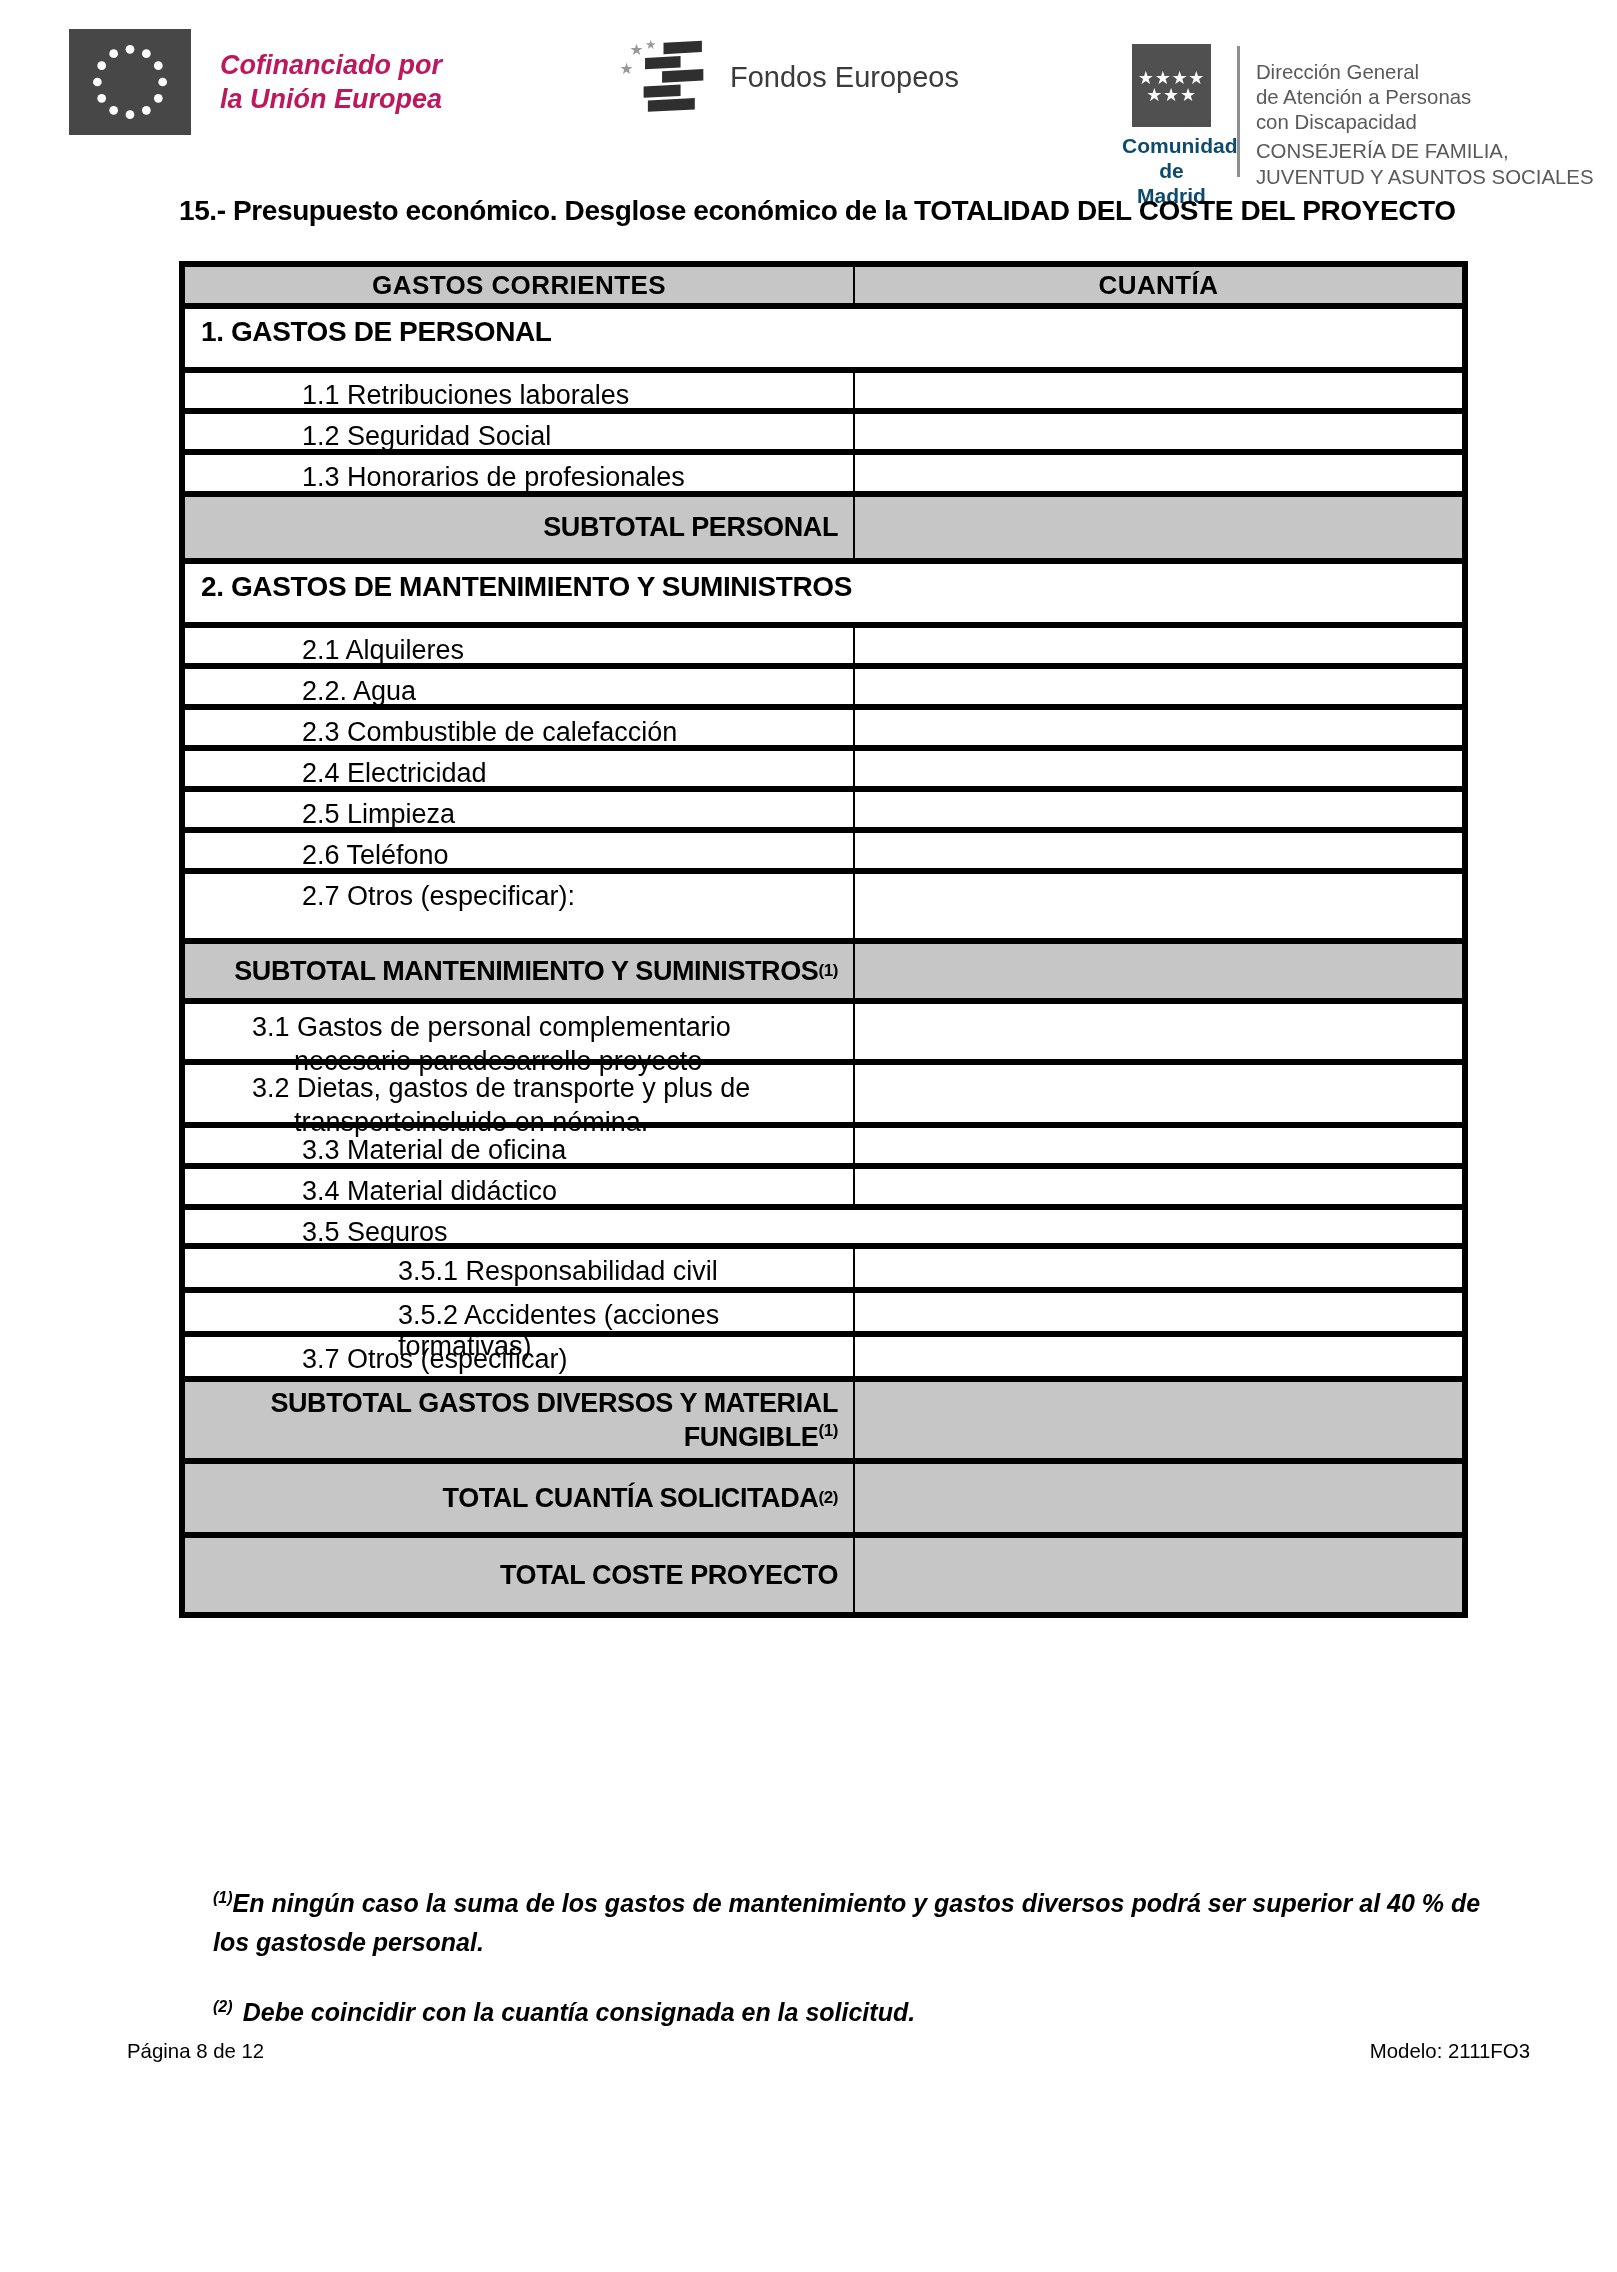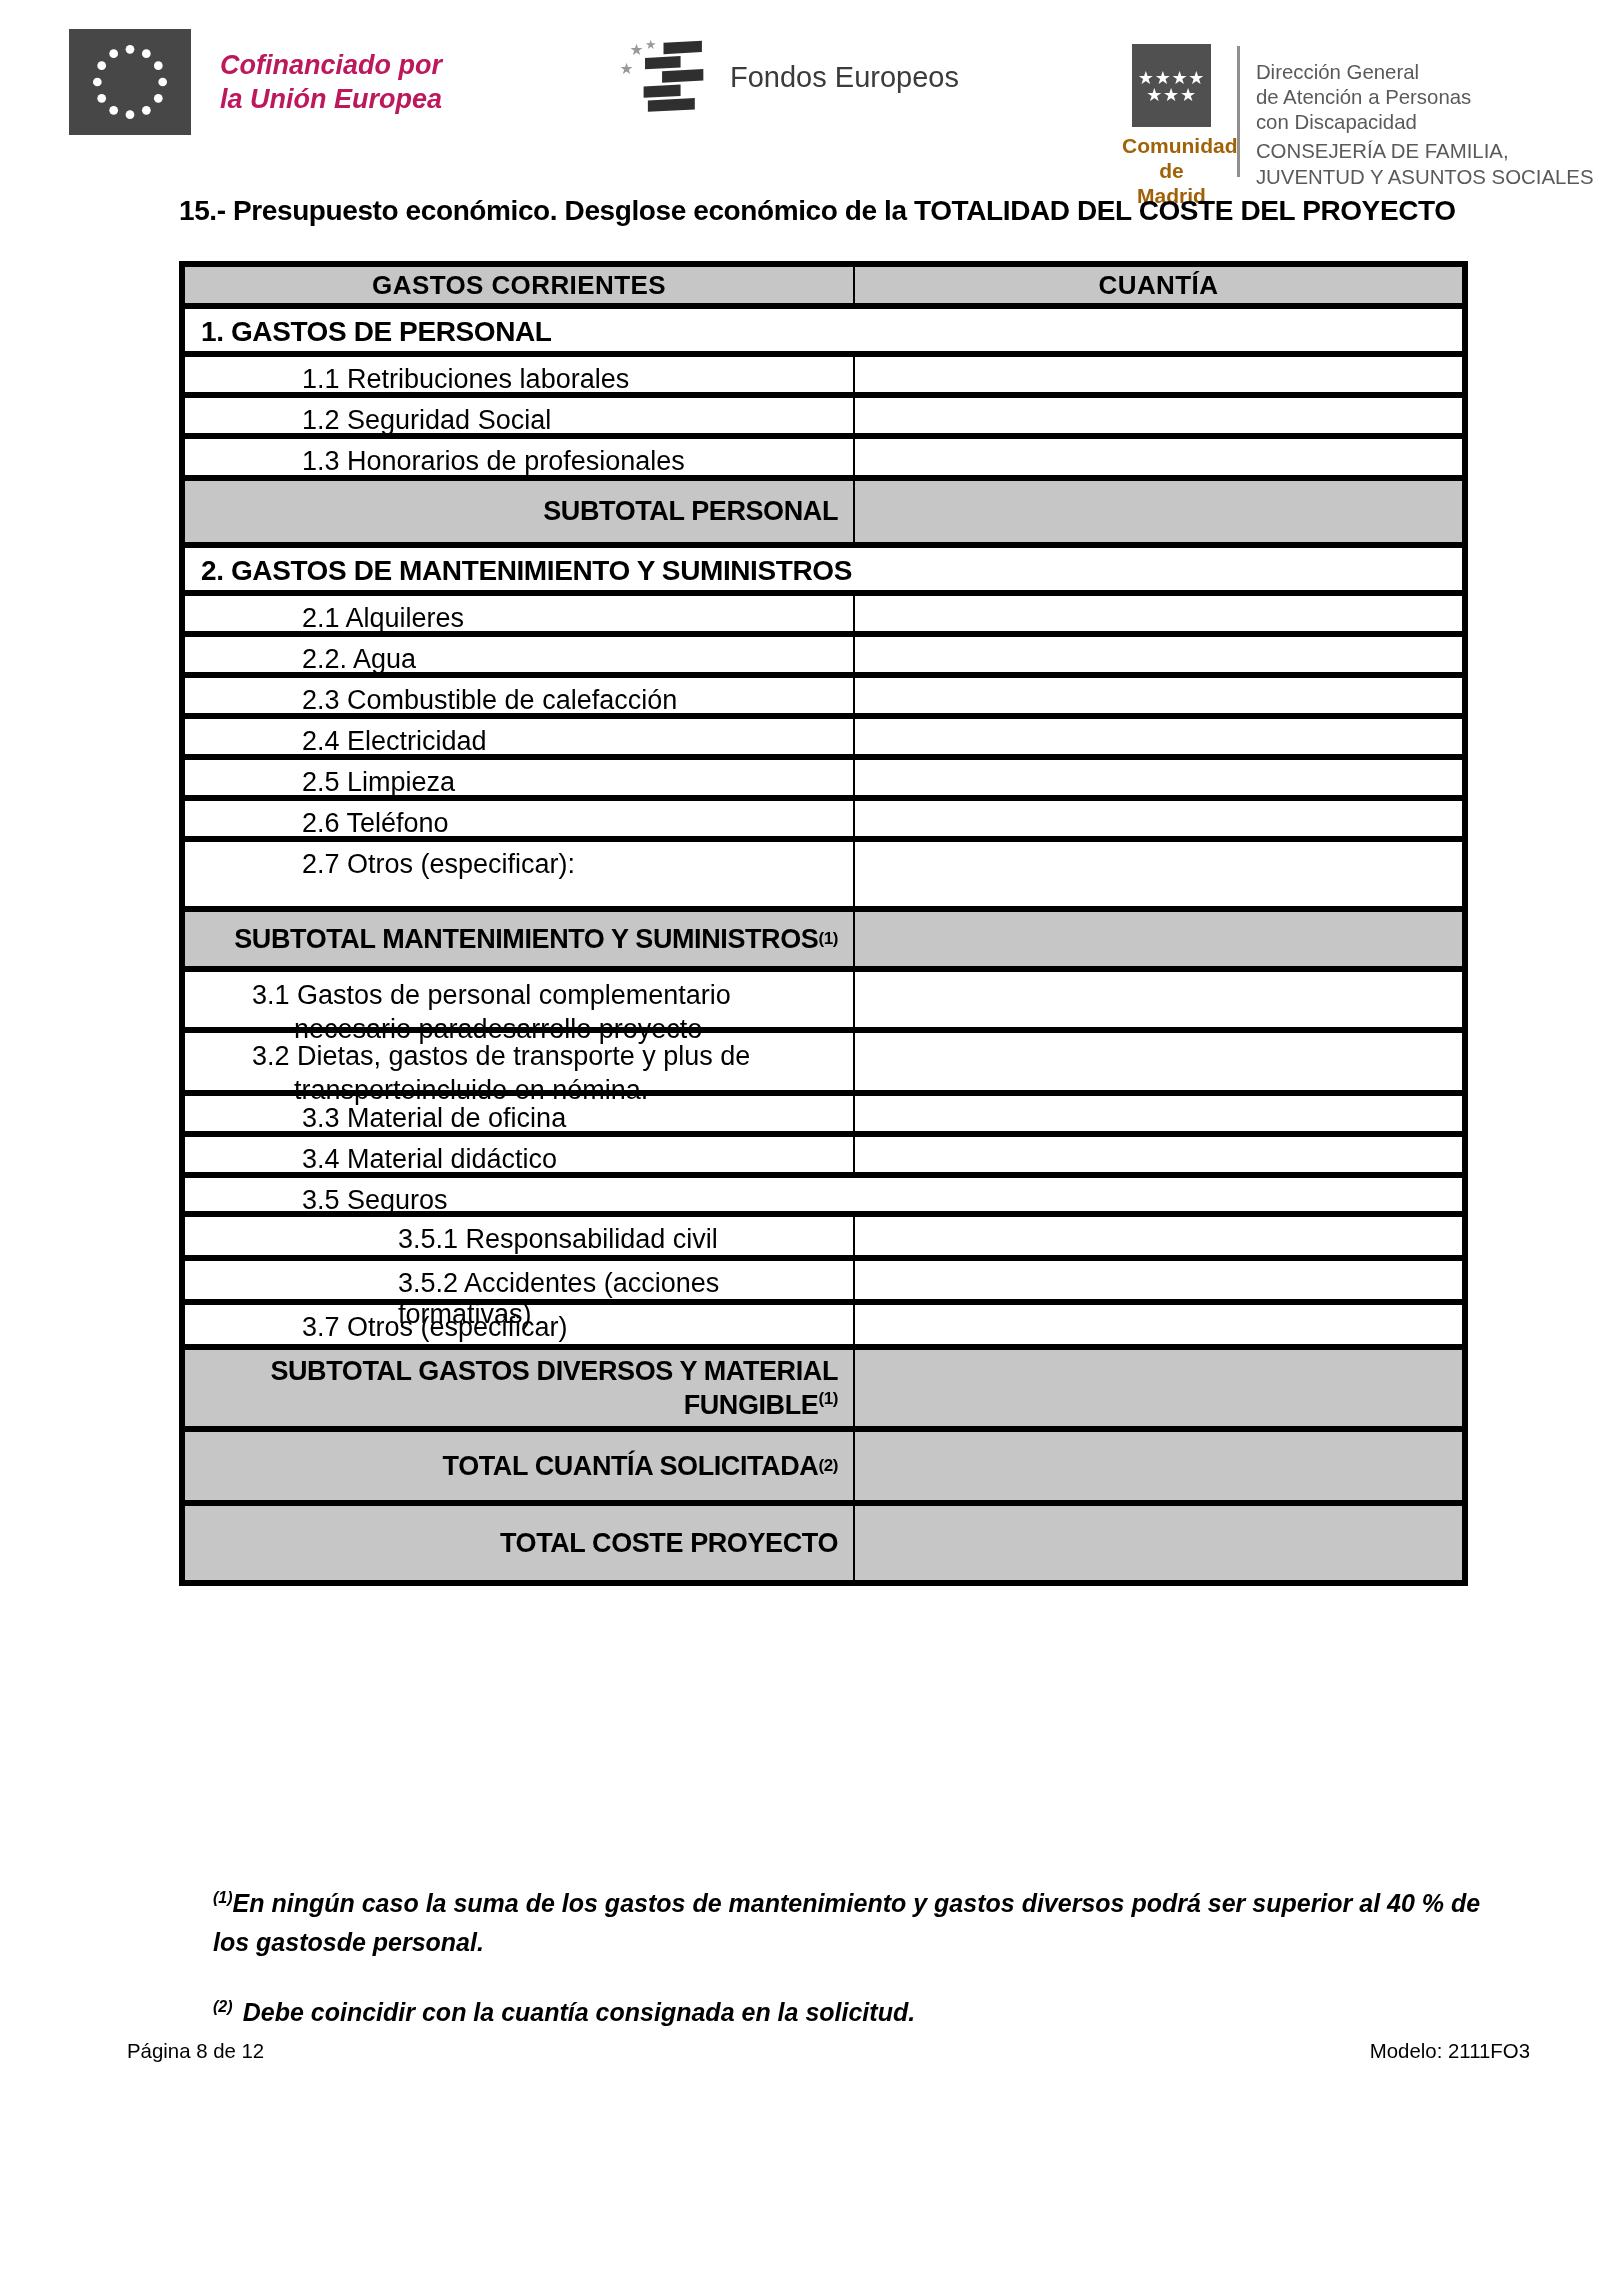--- a/index.html
+++ b/index.html
@@ -16,21 +16,21 @@
   .eu-text { font-weight:bold; font-size:27px; line-height:34px; color:#be185d; padding-top:19px;font-style:italic; }
 
   .fondos-group { position:absolute; left:618px; top:36px; display:flex; align-items:center; gap:16px; }
   .fondos-text { font-size:29px; color:#3b3b3b; letter-spacing:0px; }
 
   .madrid-group { position:absolute; left:1122px; top:44px; display:flex; gap:16px; }
   .madrid-left { width:99px; text-align:center; }
   .madrid-flag { width:79px; height:83px; background:#505050; margin:0 auto;
                  display:flex; flex-direction:column; justify-content:center; }
   .star-row { font-family:"DejaVu Sans", sans-serif; color:#fff; font-size:18px; line-height:17px; letter-spacing:0.7px; }
-  .madrid-name { font-weight:bold; font-size:21px; line-height:25px; color:#a16207; margin-top:5.8px; }
+  .madrid-name { font-weight:bold; font-size:21px; line-height:25px; color:#0c4a6e; margin-top:5.8px; }
   .madrid-sep { width:2.9px; background:#8f8f8f; height:131px; margin-top:1.5px; }
   .madrid-right { padding-top:16px; color:#5a5a5a; }
   .dept-line { font-size:20.4px; line-height:25px; }
   .consj-line { font-size:20.4px; line-height:25.5px; margin-top:0px; }
   .consj-block { margin-top:4.4px; }
 
   
   .title { position:absolute; left:179px; top:195px; font-weight:bold; font-size:28px; white-space:nowrap; letter-spacing:-0.4px; }
 
   
@@ -50,21 +50,21 @@
   .itm2l { font-size:27px; padding-top:5.8px; line-height:34px; }
   .l1 { padding-left:67px; }
   .l2 { padding-left:109px; }
   .rt { font-weight:bold; font-size:27px; display:flex; align-items:center;
         justify-content:flex-end; text-align:right; padding-right:15px; letter-spacing:-0.4px; }
   .rt2 { line-height:34px; }
   sup { font-size:17px; line-height:0; vertical-align:super; }
 
   
   .h54{height:39px} .h56{height:41px} .h58{height:42px} .h60{height:44px}
-  .h62{height:45px} .h66{height:48px} .h82{height:60px} .h84{height:61px}
+  .h62{height:45px} .h66{height:64px} .h82{height:60px} .h84{height:61px}
   .h86{height:63px} .h92{height:67px} .h96{height:70px} .h102{height:74px}
   .h112{height:82px}
 
   
   .footnotes { position:absolute; left:213px; top:1884px; width:1282px;
                font-weight:bold; font-style:italic; font-size:25px; line-height:39px; }
   .fn { margin:0; }
   .fn2 { margin-top:31px; }
   .fn sup { font-size:16px; }
   .fn2 .fn-text { margin-left:10.2px; }

